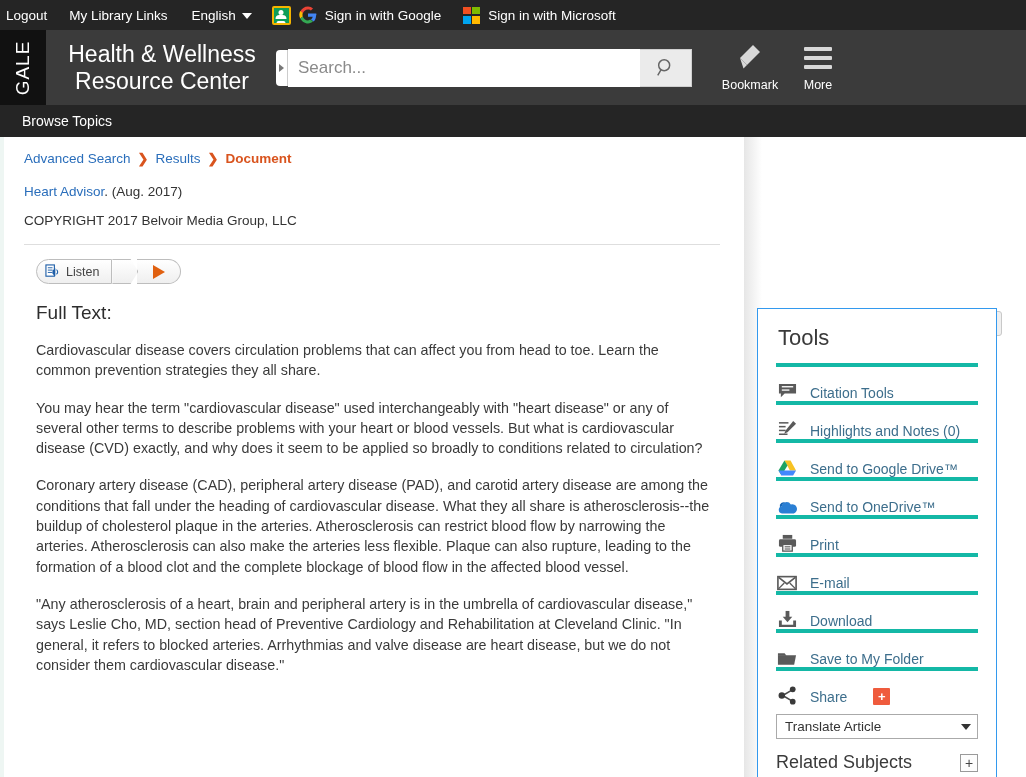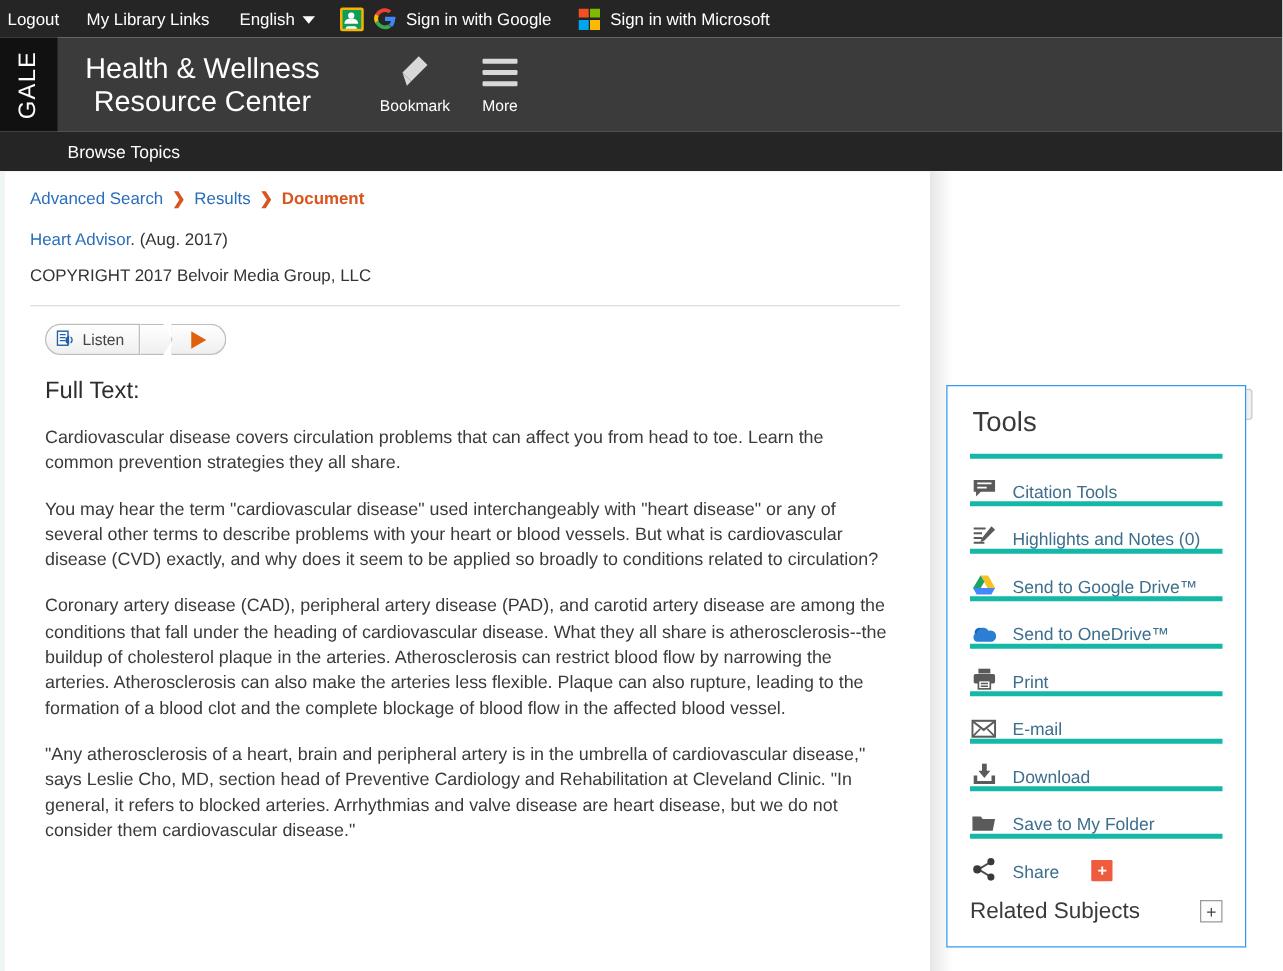--- a/index.html
+++ b/index.html
@@ -180,21 +180,21 @@
   .hamburger i {
     display:block; height:4px; background:#d8d8d8; margin-bottom:5px; border-radius:1px;
   }
   .hamburger i:last-child{ margin-bottom:0; }
 
   
   .browsebar {
     height: 32px;
     background: #252525;
     display:flex; align-items:center;
-    padding-left: 54px;
+    padding-left: 22px;
     color:#ffffff;
     font-size: 14px;
   }
   .browsebar a { color:#ffffff; text-decoration:none; }
 
   
   .page {
     position: relative;
     height: 640px;
     background: #ffffff;
@@ -398,20 +398,32 @@
 
 <div class="header">
   <div class="gale-logo">
     <span>GALE</span>
   </div>
   <div class="site-title">
     <div class="l1">Health &amp; Wellness</div>
     <div class="l2">Resource Center</div>
   </div>
 
+  <div class="search-wrap">
+    <div class="search-tab">
+        <span class="tri"></span>
+      </div>
+    <input class="search-input" type="text" placeholder="Search..." style="">
+    <div class="search-btn">
+      <svg width="22" height="22" viewBox="0 0 24 24">
+        <circle cx="10" cy="9" r="6" fill="none" stroke="#666" stroke-width="1.6"></circle>
+        <line x1="6.5" y1="14" x2="3" y2="20" stroke="#666" stroke-width="1.6"></line>
+      </svg>
+    </div>
+  </div>
 
   <div class="header-actions">
 
     <div class="hact">
       <span class="ic">
         <svg width="26" height="28" viewBox="0 0 26 28">
           <path d="M3 14 L16 1 L23 8 L10 21 Z" fill="#d8d8d8"></path>
           <path d="M3 14 L10 21 L6.5 24.5 Z" fill="#d8d8d8"></path>
         </svg>
       </span>
@@ -592,19 +604,23 @@
           <line x1="5" y1="10" x2="15" y2="16" stroke="#4a4a4a" stroke-width="1.6"></line>
           <circle cx="15.5" cy="3.5" r="3" fill="#3a3a3a"></circle>
           <circle cx="4" cy="10" r="3.4" fill="#3a3a3a"></circle>
           <circle cx="15.5" cy="16.5" r="3" fill="#3a3a3a"></circle>
         </svg>
       </span>
       <span class="tlabel">Share</span>
       <span class="share-plus">+</span>
     </div>
 
+    <div class="translate-select">
+      <span>Translate Article</span>
+      <span class="sel-caret"></span>
+    </div>
 
     <div class="related-row">
       <span class="rl">Related Subjects</span>
       <span class="related-plus">+</span>
     </div>
   </div>
 </div>
 
 </body></html>

